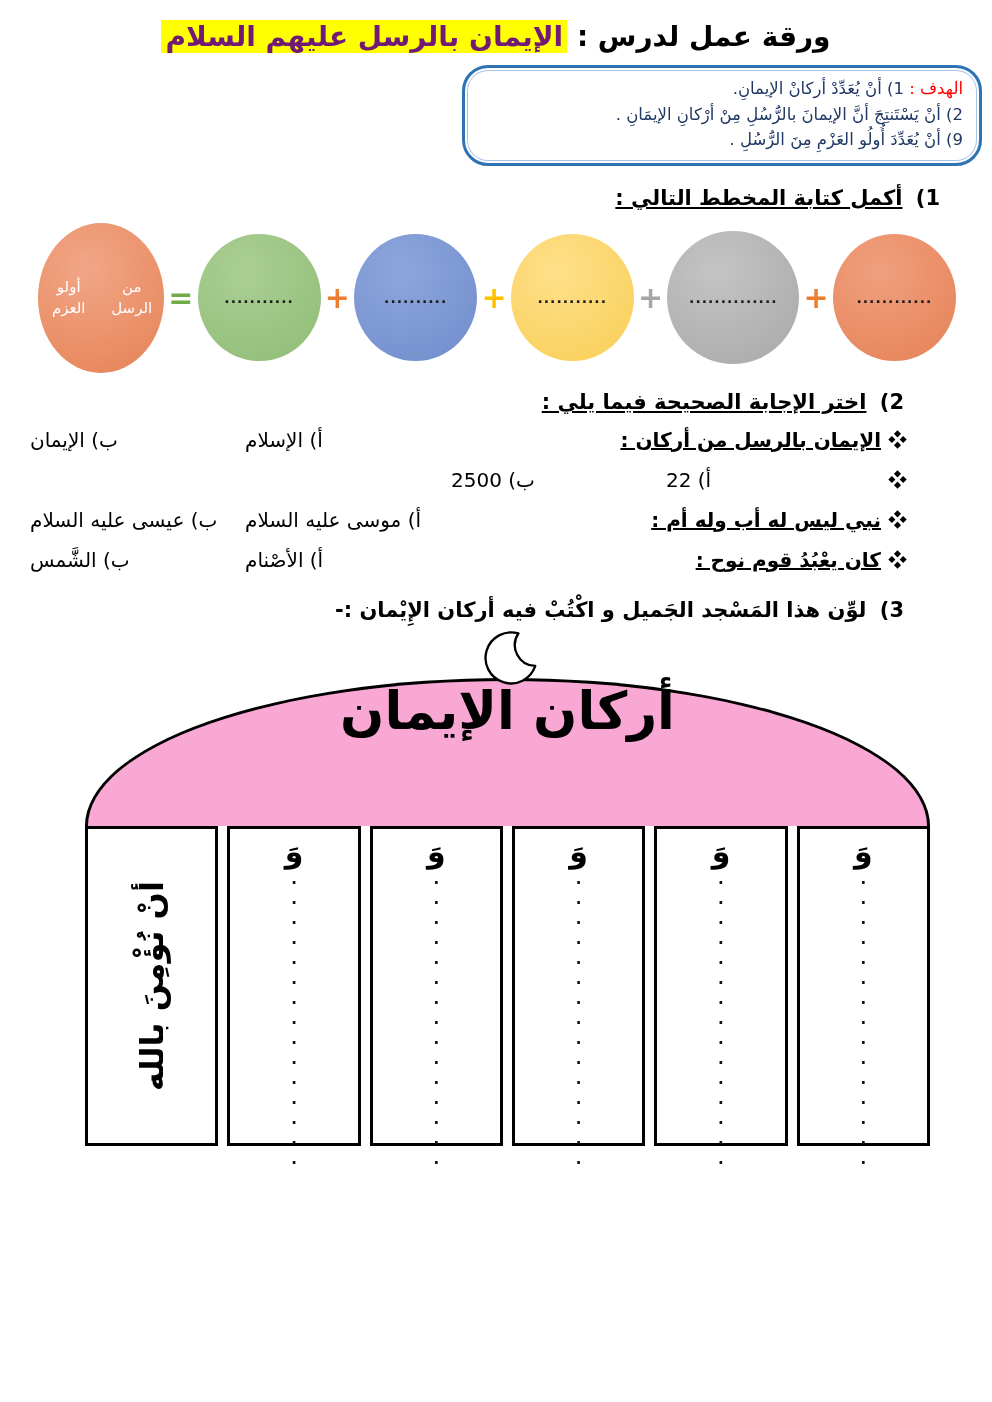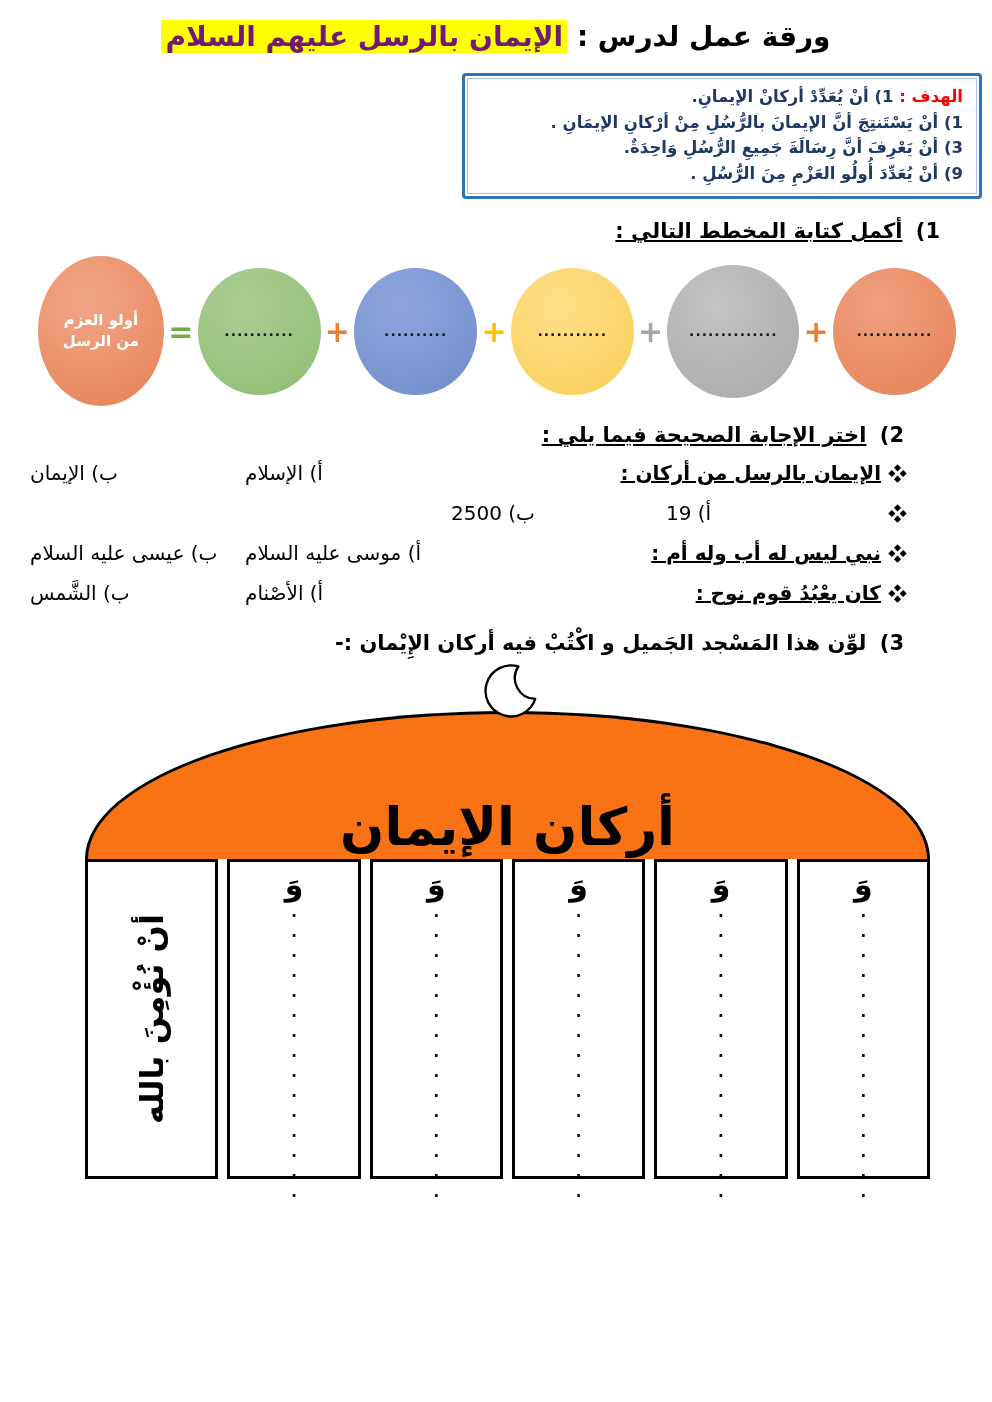--- a/index.html
+++ b/index.html
@@ -10,46 +10,46 @@
     direction:rtl; color:#000; position:relative; overflow:hidden;
   }
   .page { width:992px; height:1402px; padding-top:20px; }
 
   
   .title { text-align:center; font-size:28px; font-weight:bold; }
   .title .hl { color:#701a75; background:#FFFF00; padding:0 4px; }
 
   
   .objectives {
-    width:520px; margin:20px 10px 0 auto;
-    border:3px solid #2E74B5; border-radius:4px;
+    width:520px; margin:12px 10px 0 auto;
+    border:3px solid #2E74B5; border-radius:26px;
     box-shadow: inset 0 0 0 2px #ffffff, inset 0 0 0 3px #A9C4E9;
     padding:8px 16px 10px; color:#1F3864;
-    font-weight:bold; font-size:16.5px; line-height:1.55; text-align:right;
+    font-weight:normal; font-size:16.5px; line-height:1.55; text-align:right;
   }
   .obj-label { color:#FF0000; }
 
   
   .q-heading { font-size:21px; font-weight:bold; text-align:right; }
   .q-heading.h1 { margin:20px 52px 0 0; }
   .q-heading.h2 { margin:16px 88px 0 0;padding-left:15px; }
   .q-heading.h3 { margin:26px 88px 0 0; }
   .q-num { margin-left:6px; }
   .q-underline { text-decoration:underline; }
 
   
   .diagram {
     direction:ltr; display:flex; align-items:center; justify-content:space-between;
     margin:12px 36px 0 38px; height:152px;
   }
   .ellipse {
     width:126px; height:150px; border-radius:50%;
     background:radial-gradient(circle at 38% 30%, #F2A687, #E58255);
-    color:#fff; font-size:15px; font-weight:bold;
-    display:flex; flex-direction:column; align-items:center; justify-content:center;
+    color:#fff; font-size:15px; font-weight:normal;
+    display:flex; flex-direction:row; align-items:center; justify-content:center;
     text-align:center; line-height:1.4; flex:none;
   }
   .circle {
     width:123px; height:127px; border-radius:50%;
     display:flex; align-items:center; justify-content:center; flex:none;
   }
   .c-green  { background:radial-gradient(circle at 38% 30%, #AACF94, #8FBC74); }
   .c-blue   { background:radial-gradient(circle at 38% 30%, #8EA6DC, #6F8CCB); }
   .c-yellow { background:radial-gradient(circle at 38% 30%, #FFE08A, #F8CE55); }
   .c-gray   { background:radial-gradient(circle at 38% 30%, #C4C4C4, #A8A8A8); width:132px; height:133px; }
@@ -73,22 +73,22 @@
   .quiz-q { flex:1; font-weight:bold; text-decoration:underline; text-align:right; }
   .opt { width:215px; flex:none; text-align:left; }
 
   
   .mosque { margin:8px 62px 0 85px; position:relative; }
   .crescent { display:block; width:62px; height:58px; margin:0 auto -10px; position:relative; z-index:2; }
   .dome {
     width:845px; height:148px; margin:0 auto;
     border:3px solid #000; border-bottom:none;
     border-radius:50% 50% 0 0 / 100% 100% 0 0;
-    display:flex; align-items:flex-end; justify-content:center;
-    position:relative; z-index:1; background:#f97316;
+    display:flex; align-items:flex-start; justify-content:center;
+    position:relative; z-index:1; background:#f9a8d4;
   }
   .dome-title { font-size:52px; font-weight:bold; padding-bottom:2px; }
   .pillars { width:845px; margin:0 auto; display:flex; direction:ltr; gap:9px; height:320px; }
   .pillar {
     flex:1; border:3px solid #000; background:#fff;
     display:flex; flex-direction:column; align-items:center; padding-top:6px;
     position:relative;
   }
   .vtext {
     position:absolute; top:50%; left:50%;
@@ -109,22 +109,21 @@
   <div class="title">
     <span>ورقة عمل لدرس :</span>
     <span class="hl">الإيمان بالرسل عليهم السلام</span>
   </div>
 
   <div class="objectives">
     <div>
       <span class="obj-label">الهدف :</span>
       <span>1) أنْ يُعَدِّدْ أركانْ الإيمانِ.</span>
     </div>
-    <div>1) أنْ يَسْتَنتِجَ أنَّ الإيمانَ بالرُّسُلِ مِنْ أرْكانِ الإيمَانِ .</div>
-    <div>3) أنْ يَعْرِفَ أنَّ رِسَالَةَ جَمِيعِ الرُّسُلِ وَاحِدَةٌ.</div>
+    <div>2) أنْ يَسْتَنتِجَ أنَّ الإيمانَ بالرُّسُلِ مِنْ أرْكانِ الإيمَانِ .</div>
     <div>9) أنْ يُعَدِّدَ أُولُو العَزْمِ مِنَ الرُّسُلِ .</div>
   </div>
 
   <div class="q-heading h1">
     <span class="q-num">1)</span>
     <span class="q-underline">أكمل كتابة المخطط التالي :</span>
   </div>
 
   <div class="diagram">
     <div class="ellipse">
@@ -172,21 +171,21 @@
       <span class="opt">ب) الإيمان</span>
     </div>
 
     <div class="quiz-row">
       <span class="bullet">
           <i></i>
           <i></i>
           <i></i>
           <i></i>
         </span>
-      <span class="opt">أ) 19</span>
+      <span class="opt">أ) 22</span>
       <span class="opt">ب) 2500</span>
     </div>
 
     <div class="quiz-row">
       <span class="bullet">
           <i></i>
           <i></i>
           <i></i>
           <i></i>
         </span>

